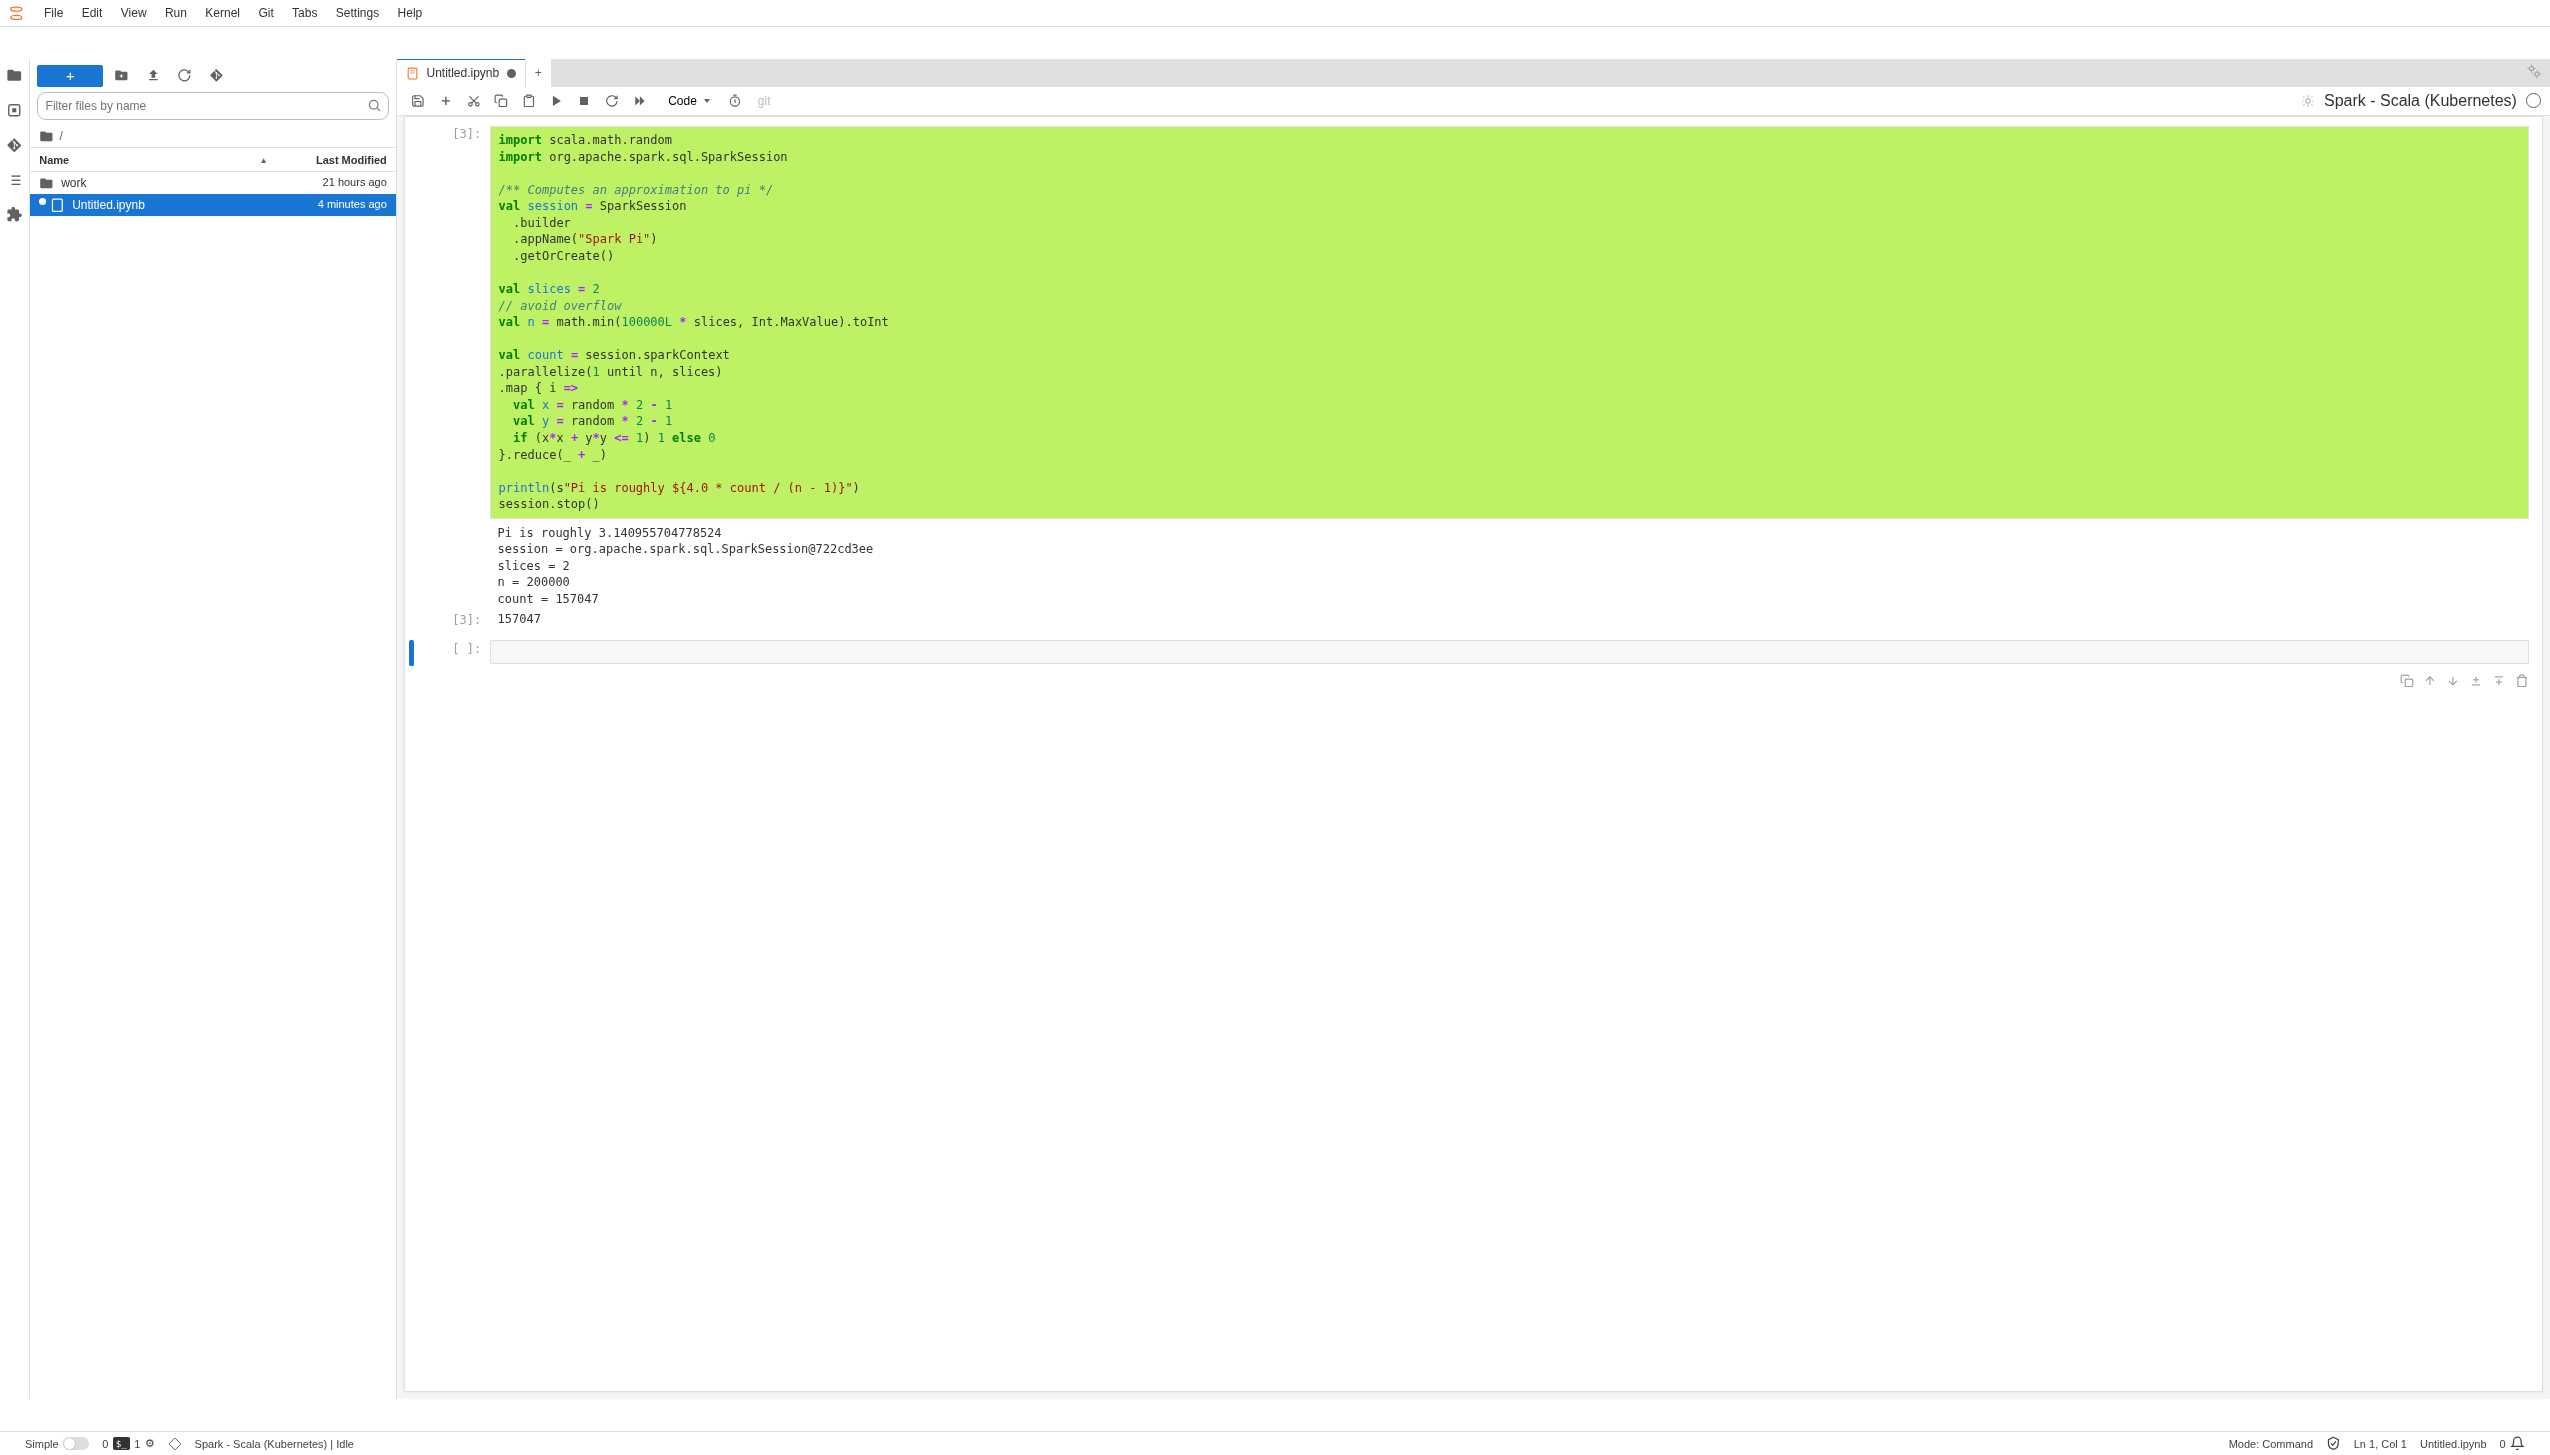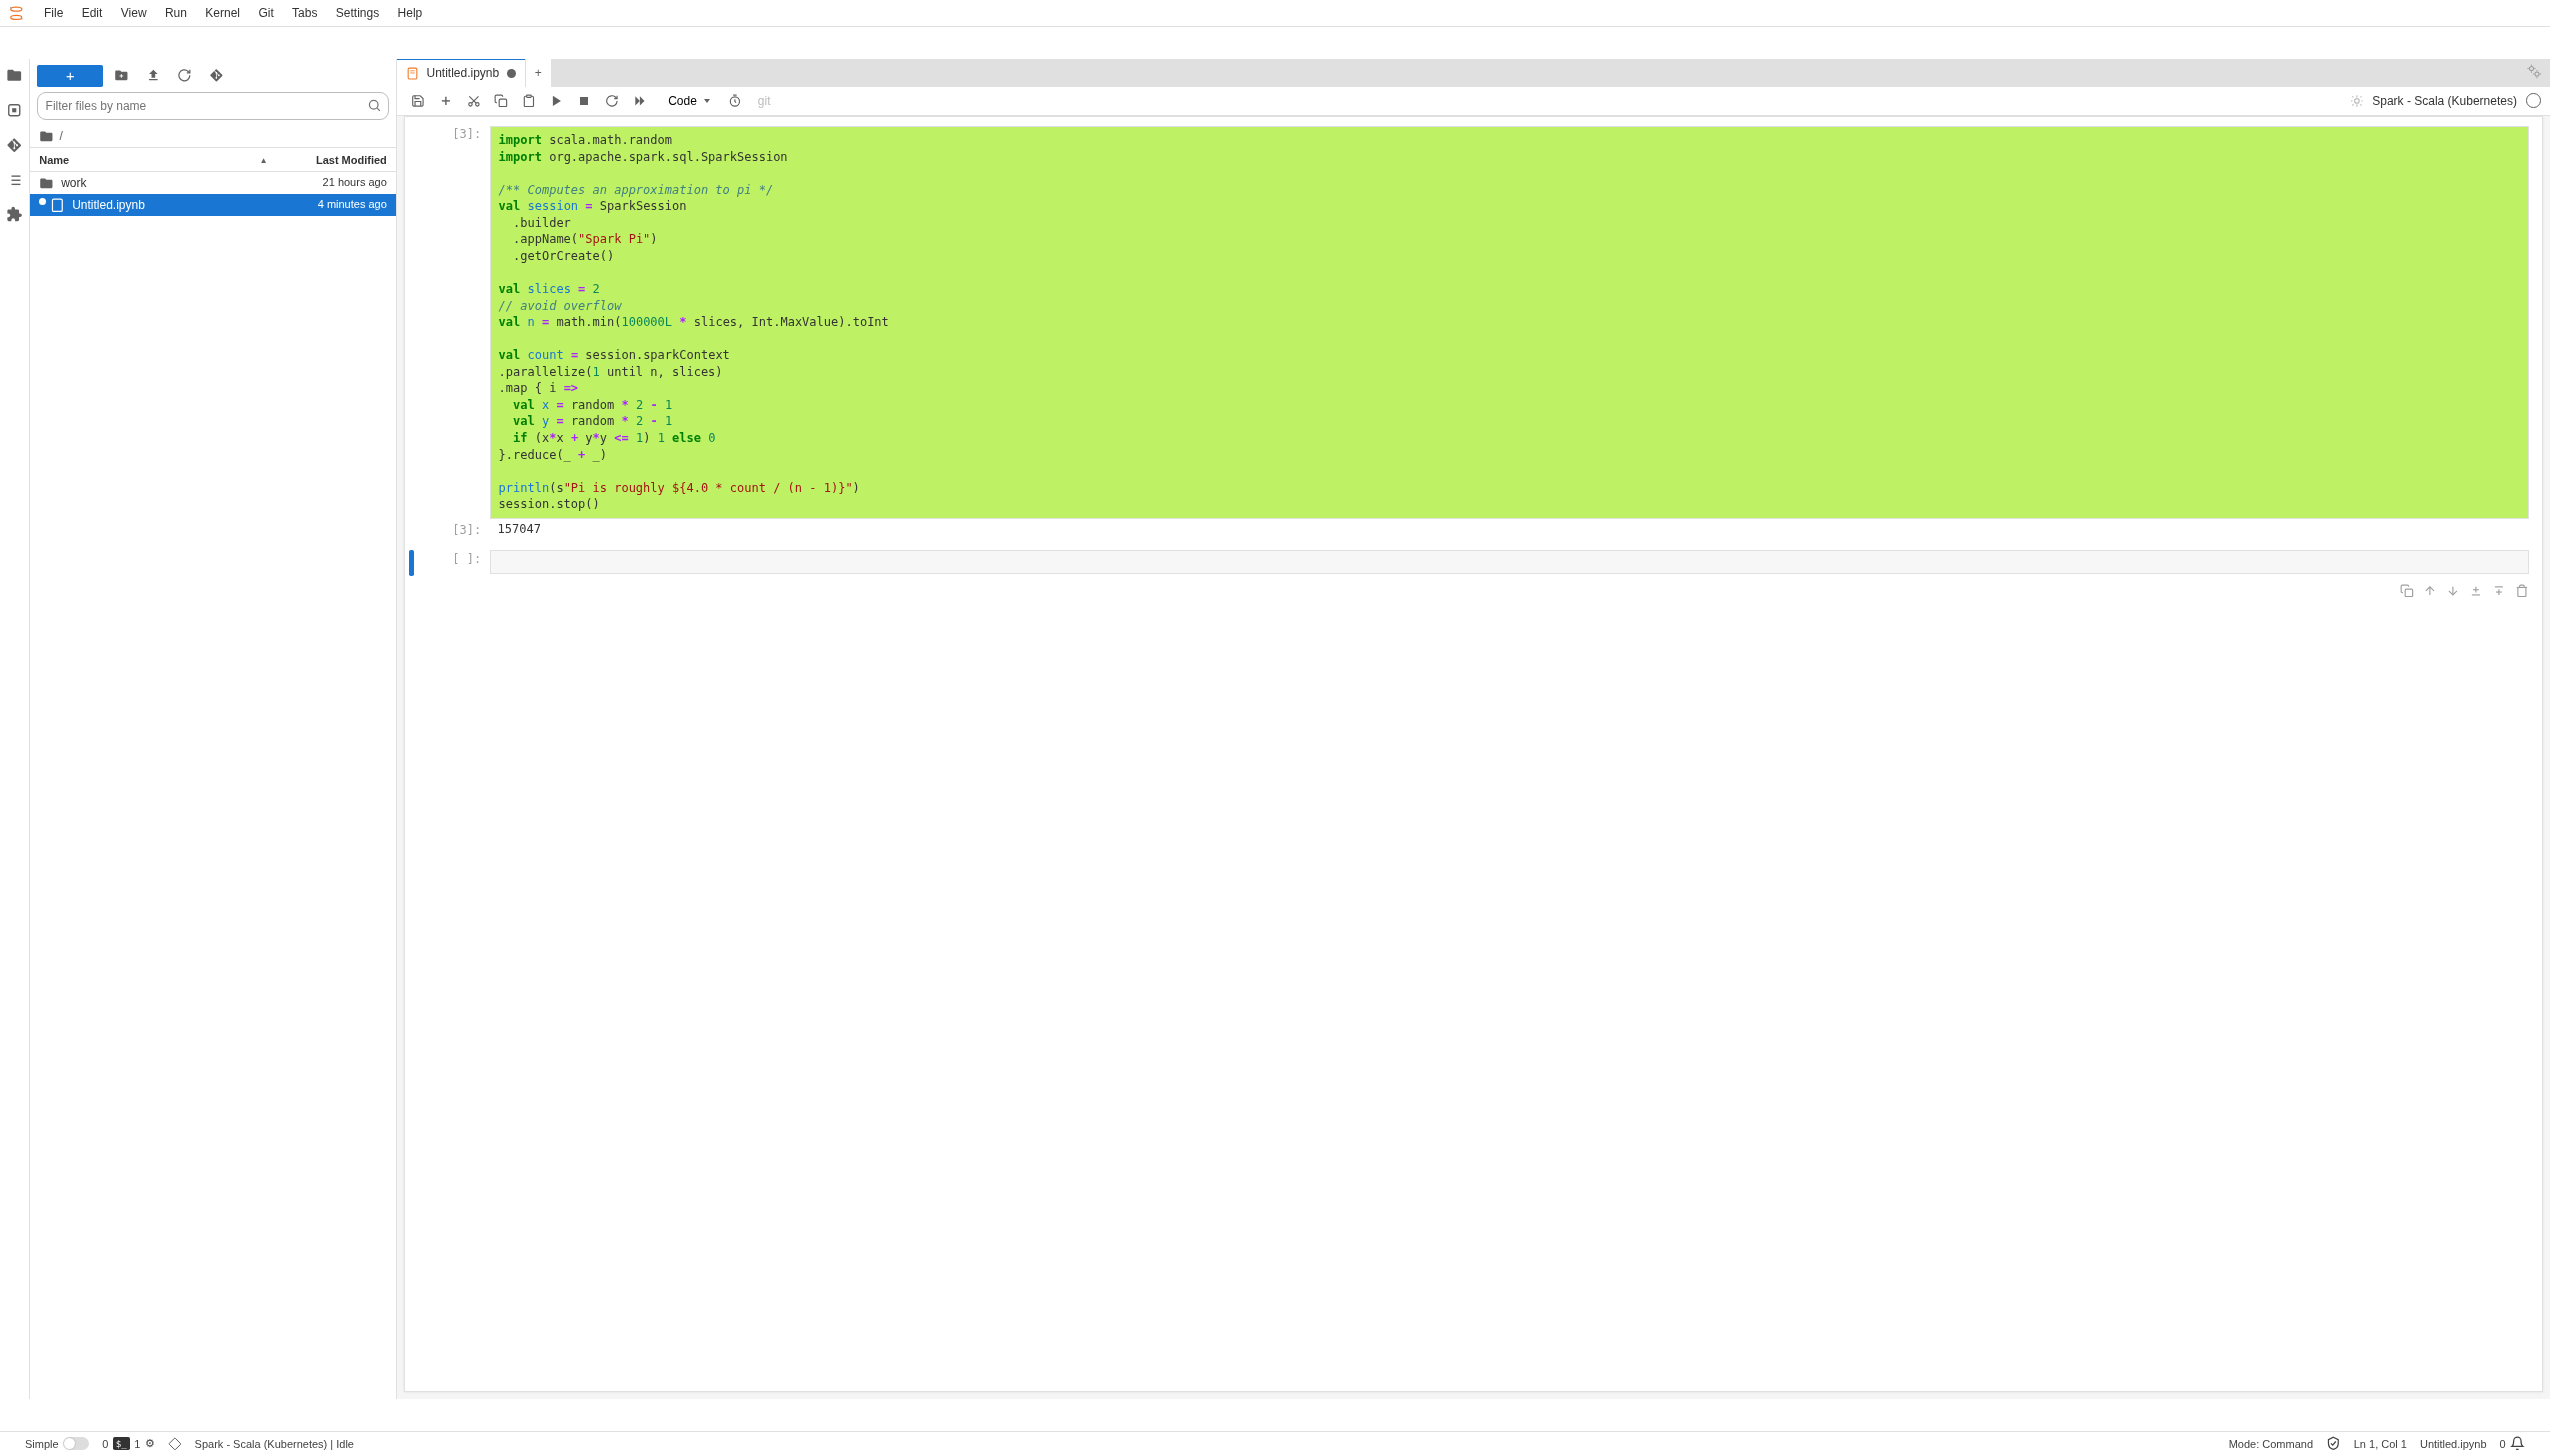--- a/index.html
+++ b/index.html
@@ -45,21 +45,21 @@
 .tab { display: flex; align-items: center; background: #fff; border-top: 1.8px solid #1976d2; height: 27.5px; padding: 0 9.2px; gap: 7.3px; cursor: pointer; }
 .tab-icon { width: 13px; height: 13px; }
 .tab-dirty { width: 9.2px; height: 9.2px; border-radius: 50%; background: #616161; }
 .tab-add { width: 26px; display: flex; align-items: center; justify-content: center; cursor: pointer; color: #616161; background:#fff; height:27.5px; border-left:0.9px solid #ddd;}
 .nb-toolbar { display: flex; align-items: center; background: #fff; border-bottom: 0.9px solid #e0e0e0; height: 29px; padding: 0 9.2px; gap: 3.7px; }
 .nb-tool { width: 24px; height: 24px; display: flex; align-items: center; justify-content: center; color: #616161; cursor: pointer; }
 .nb-select { border: none; font-size: 12px; padding: 1.8px 16.5px 1.8px 5.5px; cursor: pointer; background: transparent; appearance: none; }
 .nb-select-wrap { position: relative; display: flex; align-items: flex-start; margin-left: 7.3px; }
 .nb-select-wrap::after { content: ''; position: absolute; right: 3.7px; top: 50%; width: 0; height: 0; border-left: 3.7px solid transparent; border-right: 3.7px solid transparent; border-top: 4.6px solid #616161; transform: translateY(-50%); pointer-events: none; }
 .nb-toolbar-spacer { flex: 1; }
-.kernel-status { display: flex; align-items: center; gap: 9.2px; color: #333; font-size: 12px; }
+.kernel-status { display: flex; align-items: center; gap: 9.2px; color: #333; font-size: 16px; }
 .kernel-circle { width: 14.7px; height: 14.7px; border: 1.4px solid #616161; border-radius: 50%; }
 .git-label { color: #bdbdbd; font-size: 12px; margin-left:7.3px;}
 .settings-corner { position: absolute; right: 7.3px; top: 3.7px; color: #9e9e9e; cursor: pointer; }
 
 
 .nb-content { flex: 1; overflow-y: auto; background: #fff; margin: 0 7.3px 7.3px 7.3px; border: 0.9px solid #e0e0e0; box-shadow: 0 0.9px 2.8px rgba(0,0,0,0.08); }
 .cell { display: flex; padding: 9.2px 13px 1.8px 13px; }
 .cell-prompt { width: 72px; text-align: right; color: #9e9e9e; font-family: "Menlo", "Consolas", monospace; font-size: 12px; padding-right: 9.2px; padding-top: 1.8px; flex-shrink:0;}
 .cell-body { flex: 1; }
 .code-input { background: #bef264; border: 0.9px solid #e0e0e0; padding: 5.5px 7.3px; font-family: "Menlo", "Consolas", monospace; font-size: 12px; line-height: 1.38; white-space: pre; overflow-x: auto; }
@@ -349,20 +349,25 @@
 <span class="kw">val</span> <span class="fn">count</span> <span class="op">=</span> session.sparkContext
 .parallelize(<span class="num">1</span> until n, slices)
 .map { i <span class="op">=&gt;</span>
   <span class="kw">val</span> <span class="fn">x</span> <span class="op">=</span> random <span class="op">*</span> <span class="num">2</span> <span class="op">-</span> <span class="num">1</span>
   <span class="kw">val</span> <span class="fn">y</span> <span class="op">=</span> random <span class="op">*</span> <span class="num">2</span> <span class="op">-</span> <span class="num">1</span>
   <span class="kw">if</span> (x<span class="op">*</span>x <span class="op">+</span> y<span class="op">*</span>y <span class="op">&lt;=</span> <span class="num">1</span>) <span class="num">1</span> <span class="kw">else</span> <span class="num">0</span>
 }.reduce(_ <span class="op">+</span> _)
 
 <span class="fn">println</span>(s<span class="str">"Pi is roughly ${4.0 * count / (n - 1)}"</span>)
 session.stop()</div>
+            <div class="code-output">Pi is roughly 3.140955704778524
+session = org.apache.spark.sql.SparkSession@722cd3ee
+slices = 2
+n = 200000
+count = 157047</div>
           </div>
         </div>
         <div class="cell" style="padding-top:0;">
           <div class="cell-prompt">[3]:</div>
           <div class="cell-body">
             <div class="code-output" style="padding-top:0;">157047</div>
           </div>
         </div>
         <div class="cell active-cell" style="padding-bottom:9.2px;">
           <div class="active-collapser"></div>

